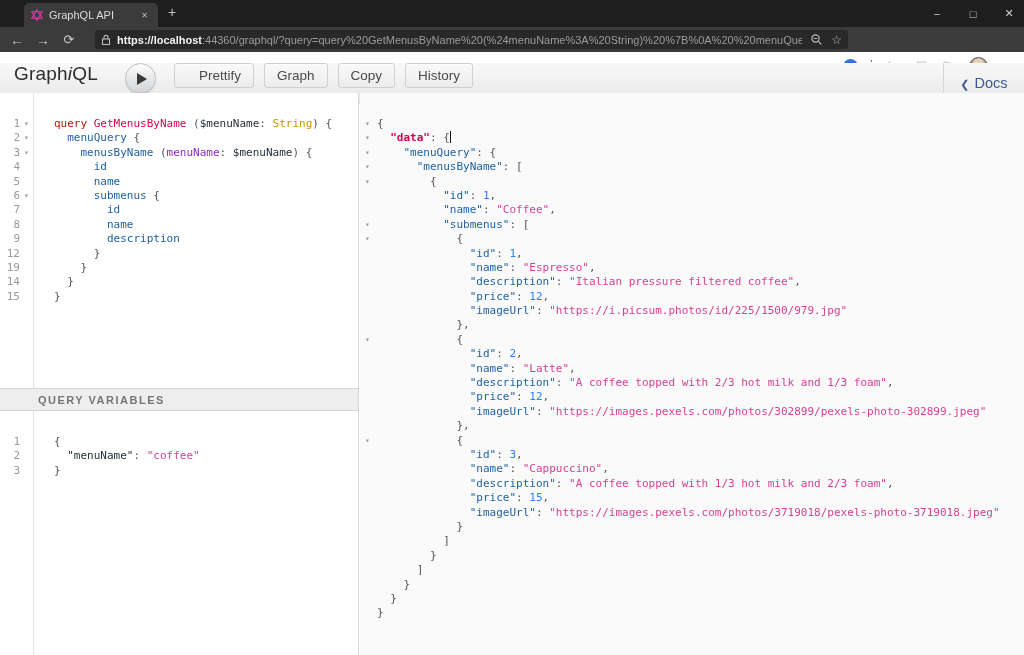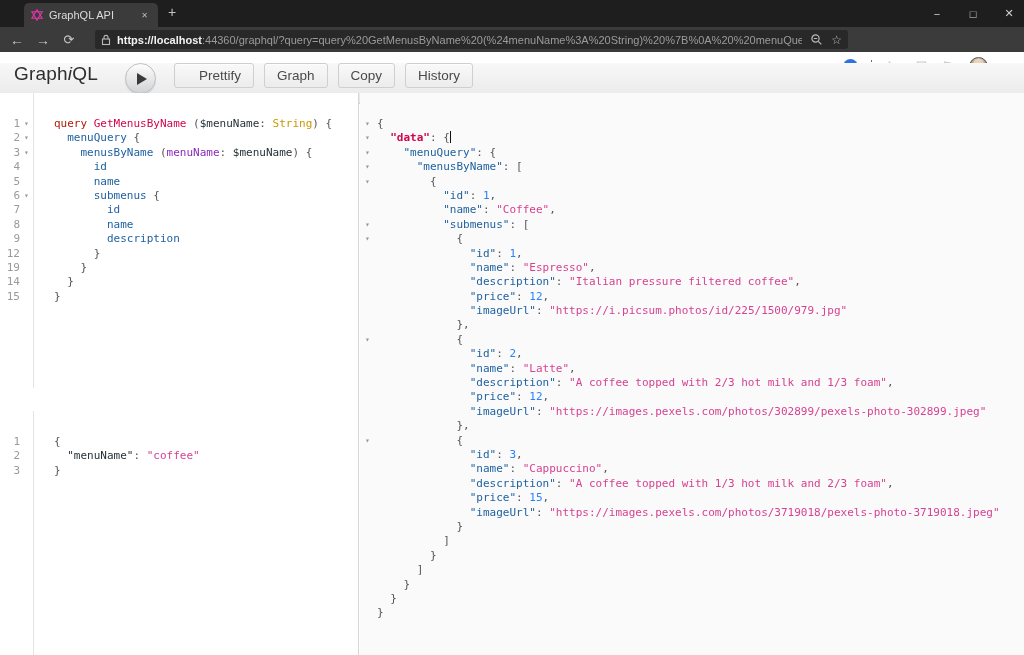--- a/index.html
+++ b/index.html
@@ -160,20 +160,23 @@
 
   <div class="topbar">
     <span class="gql-logo"><span>Graph</span><em>i</em><span>QL</span></span>
     <div class="exec-btn">
       <div class="exec-tri"></div>
     </div>
     <button class="tb-btn first">Prettify</button>
     <button class="tb-btn">Graph</button>
     <button class="tb-btn">Copy</button>
     <button class="tb-btn">History</button>
+    <div class="docs-area">
+      <span class="docs-link"><span class="chev">❮</span><span>Docs</span></span>
+    </div>
   </div>
 
   <div class="main">
     <div class="left-pane">
       <div class="gutter-sep qe-sep"></div>
       <div class="gutter-sep ve-sep"></div>
       <div id="query-code" class="query-editor">
           <div class="code-row"><span class="ln">1</span><span class="fold">▾</span><span class="code-text"><span class="tok-kw">query</span><span class="tok-pl"> </span><span class="tok-def">GetMenusByName</span><span class="tok-pl"> </span><span class="tok-punct">(</span><span class="tok-var">$menuName</span><span class="tok-punct">:</span><span class="tok-pl"> </span><span class="tok-atom">String</span><span class="tok-punct">) {</span></span></div>
           <div class="code-row"><span class="ln">2</span><span class="fold">▾</span><span class="code-text"><span class="tok-pl">  </span><span class="tok-prop">menuQuery</span><span class="tok-punct"> {</span></span></div>
           <div class="code-row"><span class="ln">3</span><span class="fold">▾</span><span class="code-text"><span class="tok-pl">    </span><span class="tok-prop">menusByName</span><span class="tok-pl"> </span><span class="tok-punct">(</span><span class="tok-attr">menuName</span><span class="tok-punct">:</span><span class="tok-pl"> </span><span class="tok-var">$menuName</span><span class="tok-punct">) {</span></span></div>
@@ -181,20 +184,23 @@
           <div class="code-row"><span class="ln">5</span><span class="fold"></span><span class="code-text"><span class="tok-pl">      </span><span class="tok-prop">name</span></span></div>
           <div class="code-row"><span class="ln">6</span><span class="fold">▾</span><span class="code-text"><span class="tok-pl">      </span><span class="tok-prop">submenus</span><span class="tok-punct"> {</span></span></div>
           <div class="code-row"><span class="ln">7</span><span class="fold"></span><span class="code-text"><span class="tok-pl">        </span><span class="tok-prop">id</span></span></div>
           <div class="code-row"><span class="ln">8</span><span class="fold"></span><span class="code-text"><span class="tok-pl">        </span><span class="tok-prop">name</span></span></div>
           <div class="code-row"><span class="ln">9</span><span class="fold"></span><span class="code-text"><span class="tok-pl">        </span><span class="tok-prop">description</span></span></div>
           <div class="code-row"><span class="ln">12</span><span class="fold"></span><span class="code-text"><span class="tok-pl">      </span><span class="tok-punct">}</span></span></div>
           <div class="code-row"><span class="ln">19</span><span class="fold"></span><span class="code-text"><span class="tok-pl">    </span><span class="tok-punct">}</span></span></div>
           <div class="code-row"><span class="ln">14</span><span class="fold"></span><span class="code-text"><span class="tok-pl">  </span><span class="tok-punct">}</span></span></div>
           <div class="code-row"><span class="ln">15</span><span class="fold"></span><span class="code-text"><span class="tok-punct">}</span></span></div>
         </div>
+      <div class="vars-header">
+        <span>QUERY VARIABLES</span>
+      </div>
       <div id="vars-code" class="vars-editor">
           <div class="code-row"><span class="ln">1</span><span class="fold"></span><span class="code-text"><span class="tok-punct">{</span></span></div>
           <div class="code-row"><span class="ln">2</span><span class="fold"></span><span class="code-text"><span class="tok-pl">  </span><span class="tok-var">"menuName"</span><span class="tok-punct">:</span><span class="tok-pl"> </span><span class="tok-str">"coffee"</span></span></div>
           <div class="code-row"><span class="ln">3</span><span class="fold"></span><span class="code-text"><span class="tok-punct">}</span></span></div>
         </div>
     </div>
     <div class="resp-pane">
       <div id="resp-code" class="resp-code">
           <div class="code-row"><span class="fold">▾</span><span class="code-text"><span class="tok-punct">{</span></span></div>
           <div class="code-row"><span class="fold">▾</span><span class="code-text"><span class="tok-pl">  </span><span class="tok-defb">"data"</span><span class="tok-punct">: {</span><span class="caret"></span></span></div>

